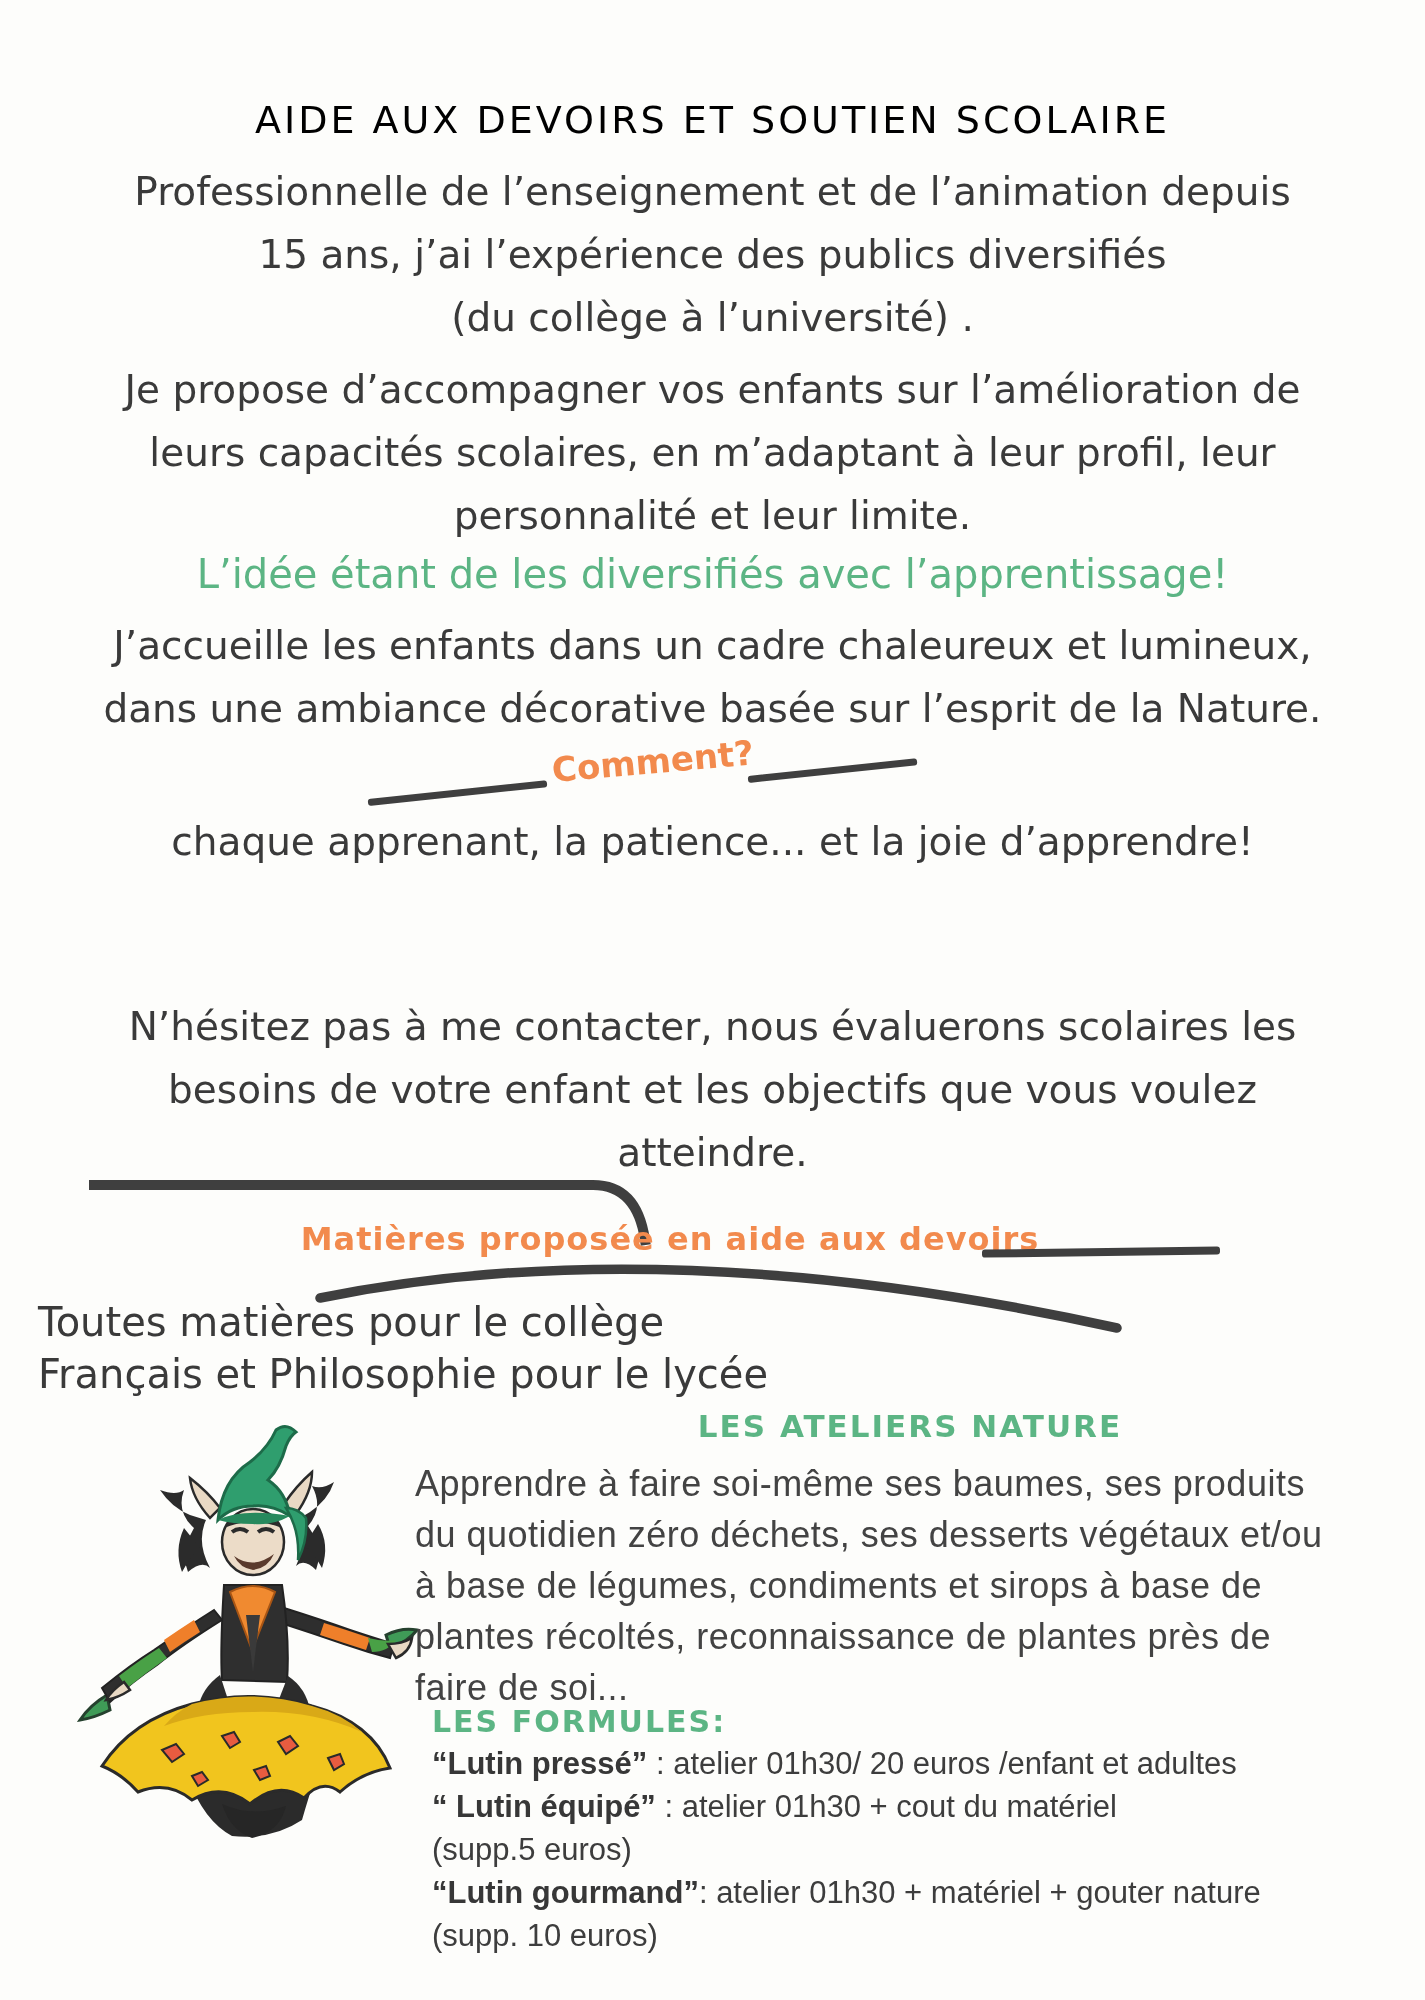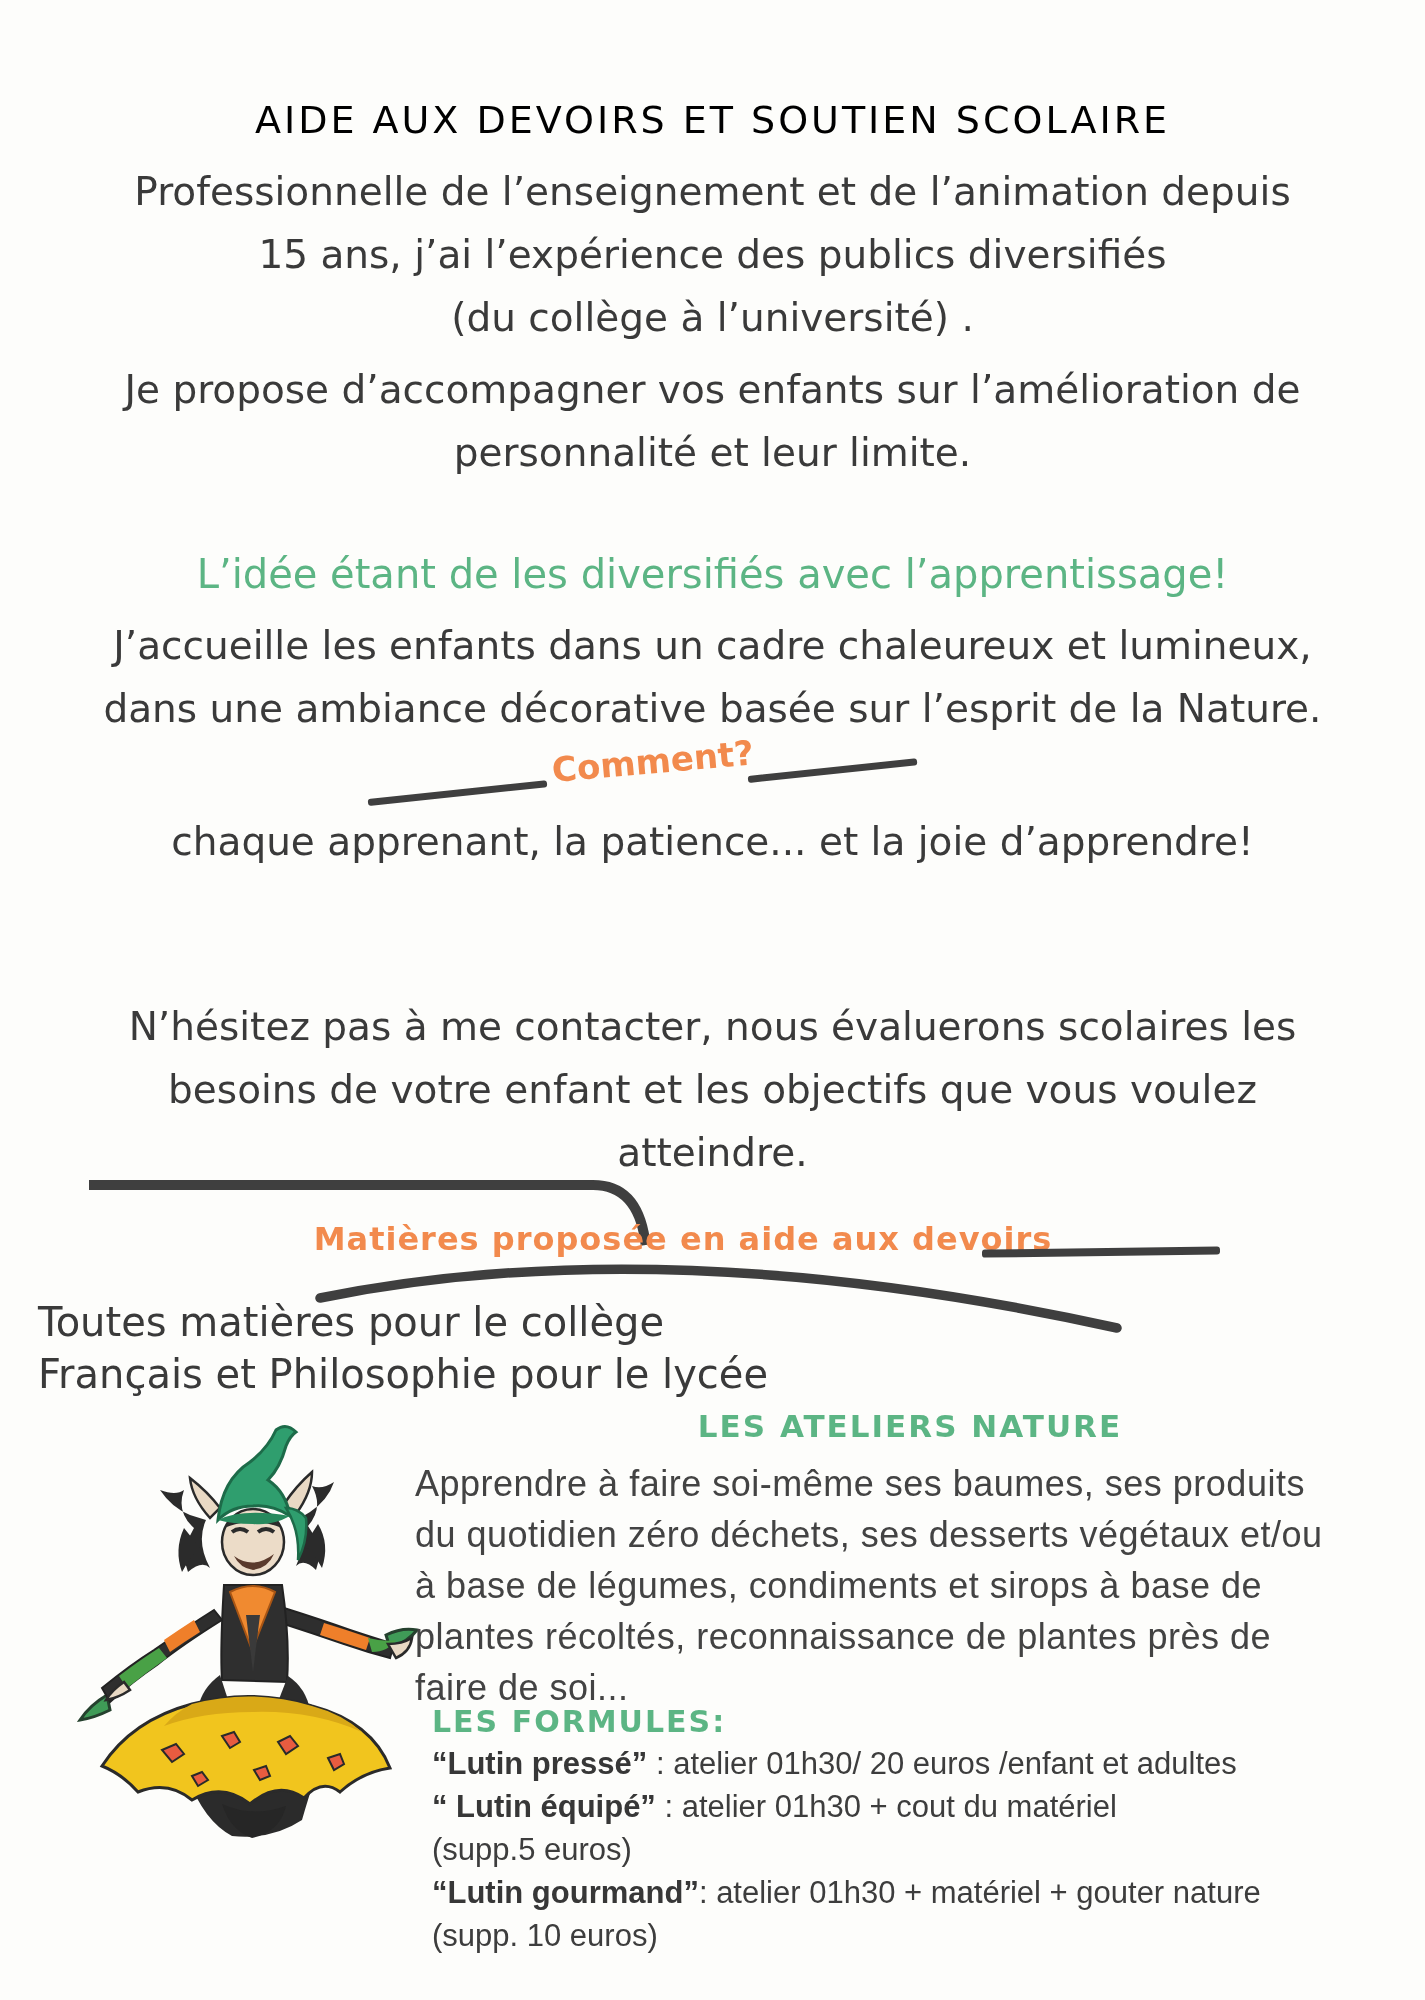--- a/index.html
+++ b/index.html
@@ -68,20 +68,21 @@
   <div class="center-block title" style="top:98px;">AIDE AUX DEVOIRS ET SOUTIEN SCOLAIRE</div>
 
   <div class="center-block para hand" style="top:160px;">
     <div>Professionnelle de l’enseignement et de l’animation depuis</div>
     <div>15 ans, j’ai l’expérience des publics diversifiés</div>
     <div>(du collège à l’université) .</div>
   </div>
 
   <div class="center-block para hand" style="top:358px;">
     <div>Je propose d’accompagner vos enfants sur l’amélioration de</div>
+    <div>leurs capacités scolaires, en m’adaptant à leur profil, leur</div>
     <div>personnalité et leur limite.</div>
   </div>
 
   <div class="center-block idea hand" style="top:551px;">L’idée étant de les diversifiés avec l’apprentissage!</div>
 
   <div class="center-block para hand" style="top:614px;">
     <div>J’accueille les enfants dans un cadre chaleureux et lumineux,</div>
     <div>dans une ambiance décorative basée sur l’esprit de la Nature.</div>
   </div>
 
@@ -96,21 +97,21 @@
   <div class="center-block para hand" style="top:995px;">
     <div>N’hésitez pas à me contacter, nous évaluerons scolaires les</div>
     <div>besoins de votre enfant et les objectifs que vous voulez</div>
     <div>atteindre.</div>
   </div>
 
   <svg style="left:88px;top:1176px;" width="580" height="80" viewBox="0 0 580 80">
     <path d="M 6 9 L 505 9 Q 549 9 557 64" fill="none" stroke="#3f3f3f" stroke-width="10" stroke-linecap="square"></path>
   </svg>
 
-  <div class="center-block orange-head" style="top:1220px;width:1340px;padding-left:13px;">Matières proposée en aide aux devoirs</div>
+  <div class="center-block orange-head" style="top:1220px;width:1340px;">Matières proposée en aide aux devoirs</div>
   <div class="stroke-line" style="left:982px;top:1248px;width:238px;height:8px;transform:rotate(-0.8deg);"></div>
 
   <svg style="left:312px;top:1236px;" width="815" height="105" viewBox="0 0 815 105">
     <path d="M 8 62 Q 352 -8 805 92" fill="none" stroke="#3f3f3f" stroke-width="9.5" stroke-linecap="round"></path>
   </svg>
 
   <div class="subjects hand">
     <div>Toutes matières pour le collège</div>
     <div>Français et Philosophie pour le lycée</div>
   </div>

